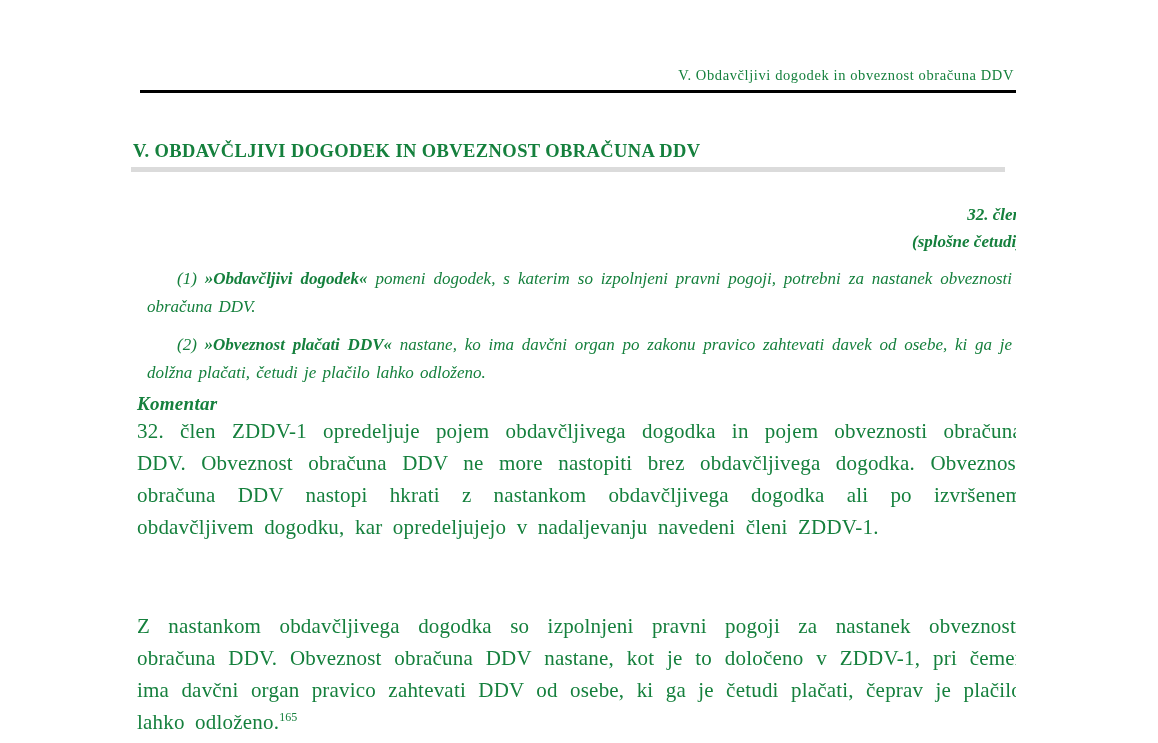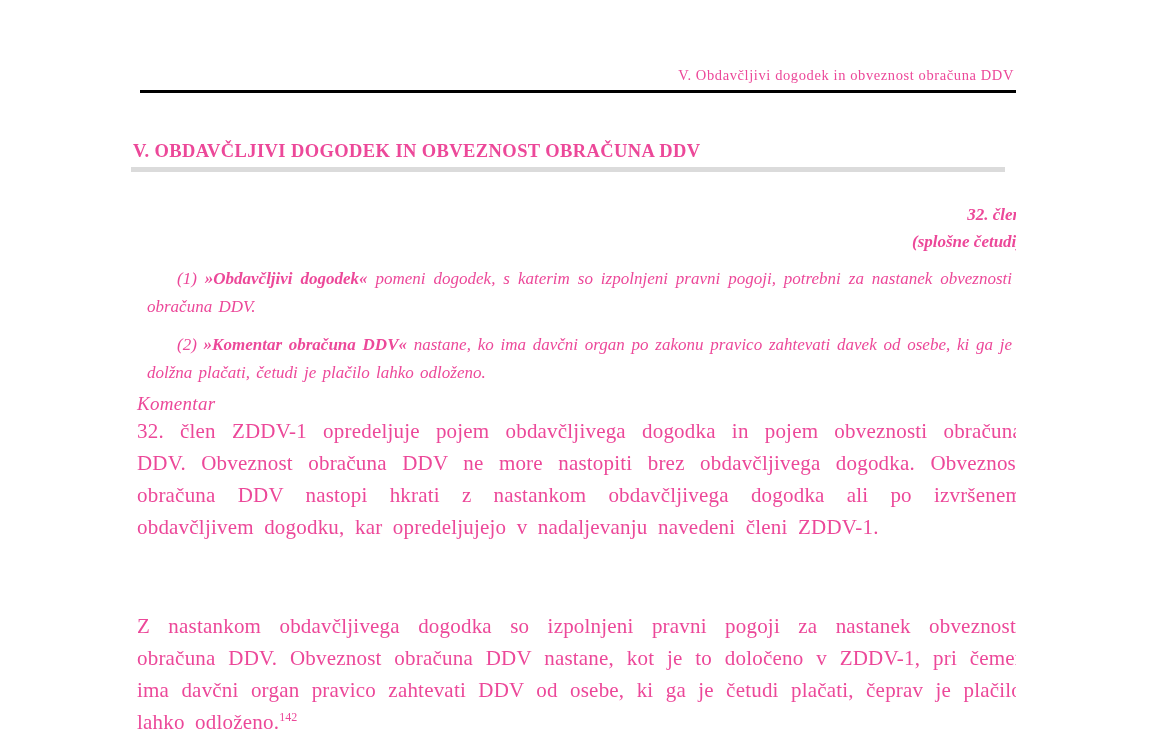--- a/index.html
+++ b/index.html
@@ -6,21 +6,21 @@
     margin: 0;
     padding: 0;
     background: #ffffff;
   }
   .page {
     position: relative;
     width: 1016px;
     height: 743px;
     background: #ffffff;
     font-family: "Liberation Serif", "DejaVu Serif", serif;
-    color: #ec4899;
+    color: #15803d;
     overflow: hidden;
   }
   .running-header {
     position: absolute;
     top: 67px;
     left: 137px;
     width: 877px;
     text-align: right;
     font-size: 14.5px;
     letter-spacing: 0.6px;
@@ -78,21 +78,21 @@
   }
   .law-lead {
     font-weight: bold;
   }
   .commentary-heading {
     position: absolute;
     top: 393px;
     left: 137px;
     margin: 0;
     font-size: 19px;
-    font-weight: normal;
+    font-weight: bold;
     font-style: italic;
     letter-spacing: 0.3px;
   }
   .body-para {
     position: absolute;
     left: 137px;
     width: 885px;
     margin: 0;
     font-size: 21px;
     line-height: 32px;
@@ -132,24 +132,24 @@
     <div class="article-subtitle">(splošne četudi)</div>
 
     <p class="law-para">
       <span>(1)</span>
       <span class="law-lead">»Obdavčljivi dogodek«</span>
       <span>pomeni dogodek, s katerim so izpolnjeni pravni pogoji, potrebni za nastanek obveznosti obračuna DDV.</span>
     </p>
 
     <p class="law-para">
       <span>(2)</span>
-      <span class="law-lead">»Komentar obračuna DDV«</span>
+      <span class="law-lead">»Obveznost plačati DDV«</span>
       <span>nastane, ko ima davčni organ po zakonu pravico zahtevati davek od osebe, ki ga je dolžna plačati, četudi je plačilo lahko odloženo.</span>
     </p>
   </div>
 
   <h2 class="commentary-heading">Komentar</h2>
 
   <p class="body-para first">32. člen ZDDV-1 opredeljuje pojem obdavčljivega dogodka in pojem obveznosti obračuna DDV. Obveznost obračuna DDV ne more nastopiti brez obdavčljivega dogodka. Obveznost obračuna DDV nastopi hkrati z nastankom obdavčljivega dogodka ali po izvršenem obdavčljivem dogodku, kar opredeljujejo v nadaljevanju navedeni členi ZDDV-1.</p>
 
-  <p class="body-para second"><span>Z nastankom obdavčljivega dogodka so izpolnjeni pravni pogoji za nastanek obveznosti obračuna DDV. Obveznost obračuna DDV nastane, kot je to določeno v ZDDV-1, pri čemer ima davčni organ pravico zahtevati DDV od osebe, ki ga je četudi plačati, čeprav je plačilo lahko odloženo.</span><sup class="footnote-ref">142</sup></p>
+  <p class="body-para second"><span>Z nastankom obdavčljivega dogodka so izpolnjeni pravni pogoji za nastanek obveznosti obračuna DDV. Obveznost obračuna DDV nastane, kot je to določeno v ZDDV-1, pri čemer ima davčni organ pravico zahtevati DDV od osebe, ki ga je četudi plačati, čeprav je plačilo lahko odloženo.</span><sup class="footnote-ref">165</sup></p>
 
 </div>
 
 </body></html>

